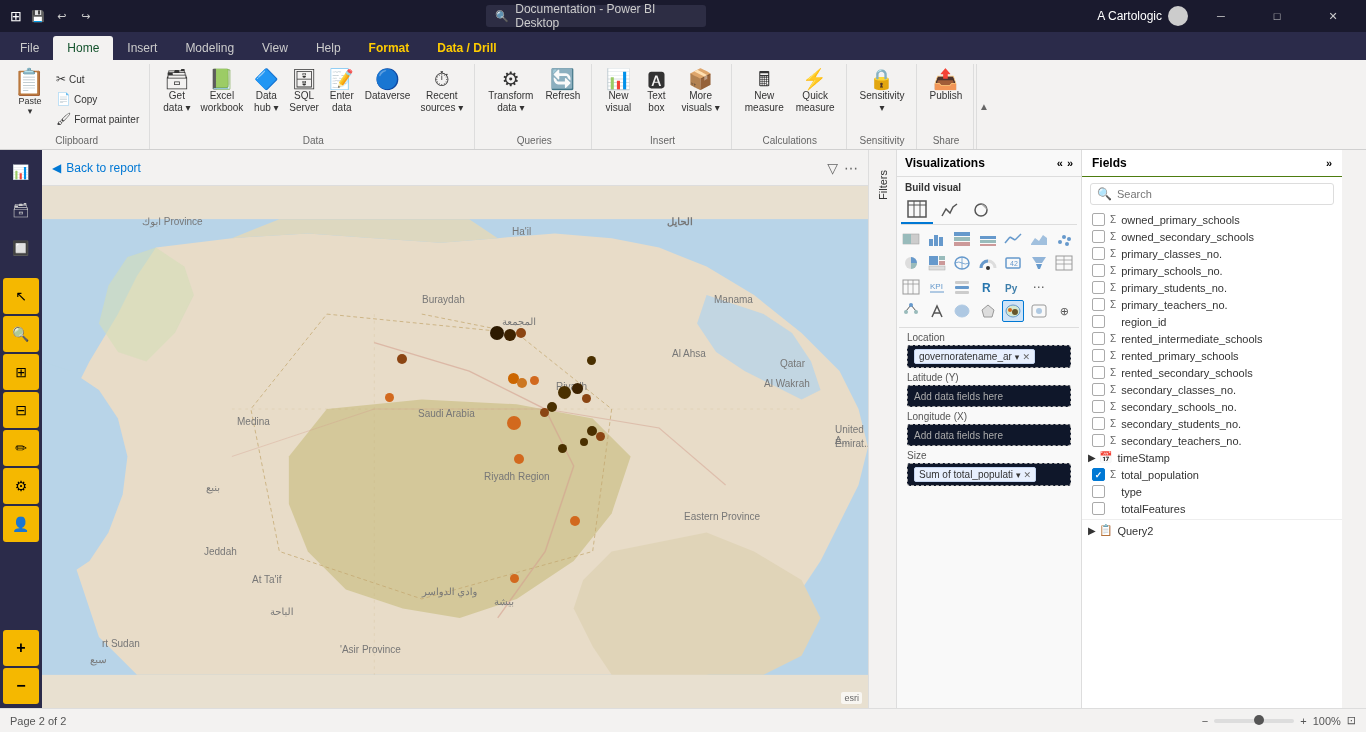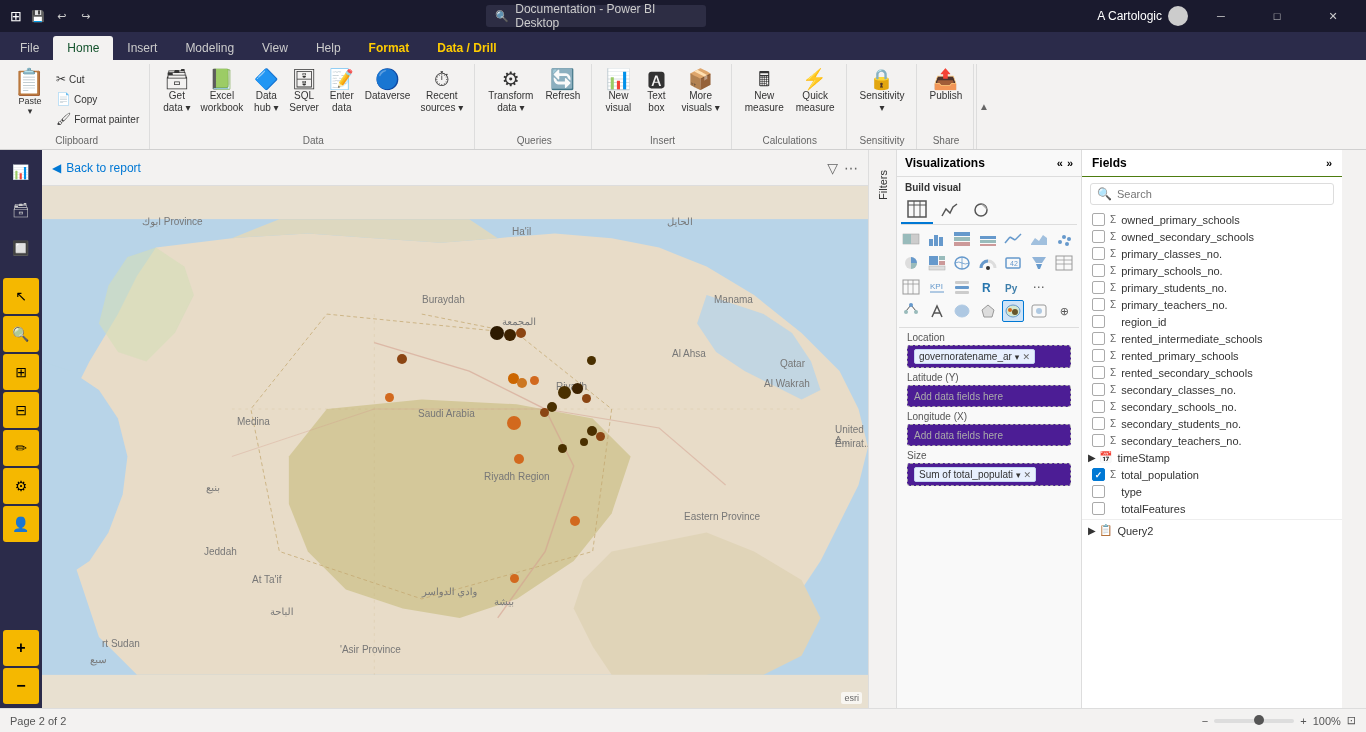--- a/index.html
+++ b/index.html
@@ -252,21 +252,21 @@
     }
     .field-well-box {
       border: 1px dashed #aaa;
       border-radius: 3px;
       padding: 3px 6px;
       font-size: 10px;
       color: #333;
       min-height: 22px;
       display: flex;
       align-items: center;
-      background: #4c1d95;
+      background: #0f172a;
     }
     .field-well-chip {
       background: #e8f0fe;
       border: 1px solid #c5d5f0;
       border-radius: 2px;
       padding: 1px 4px;
       font-size: 10px;
       color: #333;
       display: flex;
       align-items: center;
@@ -644,21 +644,21 @@
 
         <line x1="200" y1="200" x2="800" y2="200" stroke="#c4a870" stroke-width="0.5" stroke-dasharray="3,4" opacity="0.4"></line>
         <line x1="350" y1="100" x2="350" y2="480" stroke="#c4a870" stroke-width="0.5" stroke-dasharray="3,4" opacity="0.4"></line>
 
         <path d="M350,130 L450,160 L530,200 L560,260 L530,350 L480,420" fill="none" stroke="#d4a090" stroke-width="1.5" opacity="0.6"></path>
         <path d="M530,200 L650,220 L720,280" fill="none" stroke="#d4a090" stroke-width="1.2" opacity="0.5"></path>
         <path d="M200,250 L350,200 L530,200" fill="none" stroke="#d4a090" stroke-width="1" opacity="0.4"></path>
       </svg>
 
       <div class="province-label" style="top:30px;left:100px;">ابوك Province</div>
-      <div class="province-label" style="top:30px;left:625px;">الحايل</div>
+      <div class="province-label" style="top:30px;left:625px;font-weight:bold;">الحايل</div>
       <div class="province-label" style="top:40px;left:470px;">Ha'il</div>
       <div class="province-label" style="top:108px;left:380px;">Buraydah</div>
       <div class="province-label" style="top:108px;left:672px;">Manama</div>
       <div class="province-label" style="top:130px;left:460px;">المجمعة</div>
       <div class="province-label" style="top:162px;left:630px;">Al Ahsa</div>
       <div class="province-label" style="top:172px;left:738px;">Qatar</div>
       <div class="province-label" style="top:195px;left:514px;">Riyadh</div>
       <div class="province-label" style="top:192px;left:722px;">Al Wakrah</div>
       <div class="province-label" style="top:222px;left:376px;">Saudi Arabia</div>
       <div class="province-label" style="top:230px;left:195px;">Medina</div>

